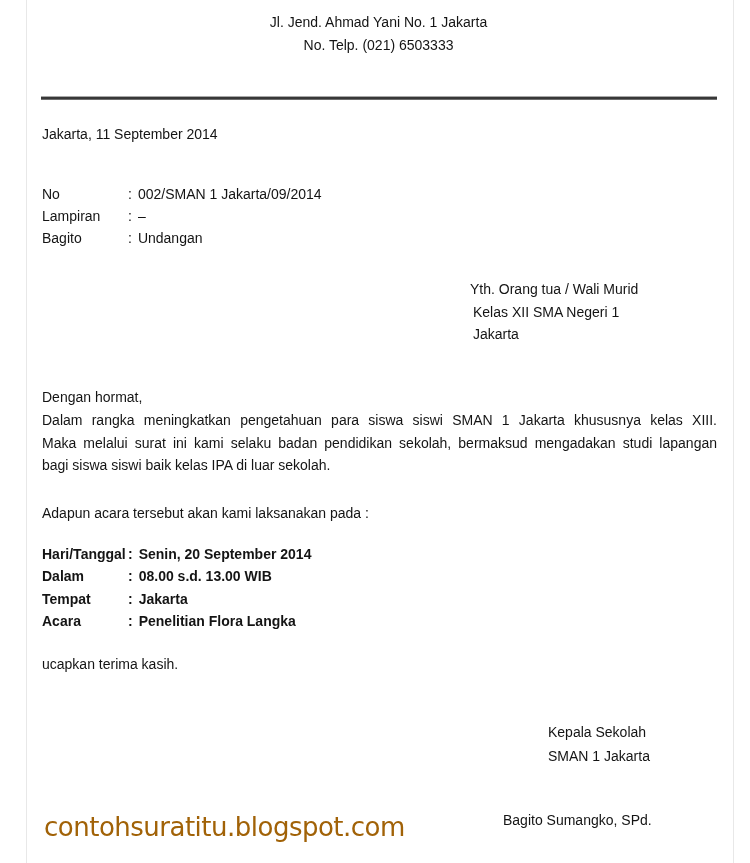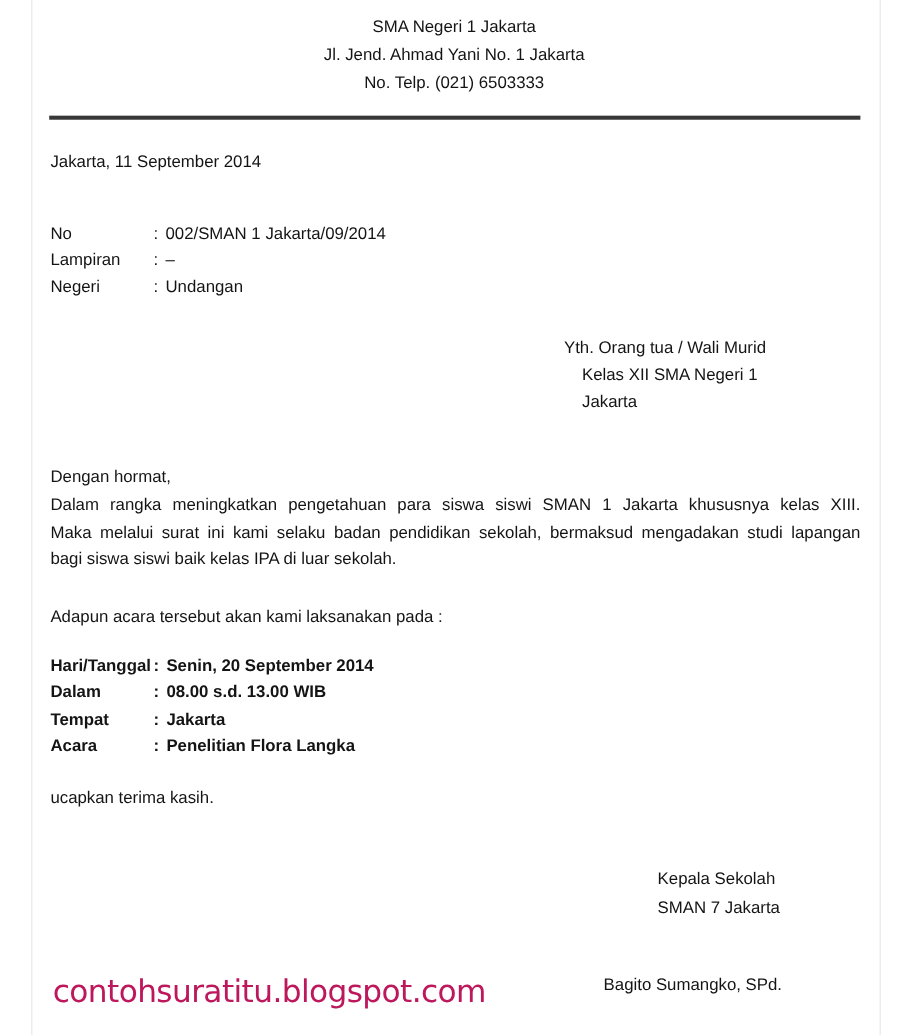--- a/index.html
+++ b/index.html
@@ -34,71 +34,70 @@
     top: 96px; left: 41px; width: 676px; height: 4px;
     background: linear-gradient(180deg, #a9a9a9 0 1px, #383838 1px 3px, #6e6e6e 3px 4px);
   }
   .dateline { position: absolute; top: 123px; left: 42px; line-height: 22px; }
 
   .meta-block { position: absolute; top: 183px; left: 42px; line-height: 22px; }
   .meta-row .lbl, .sched-row .lbl { display: inline-block; width: 86px; }
   .meta-row .colon, .sched-row .colon { display: inline-block; margin-right: 6px; }
 
   .recipient { position: absolute; top: 278px; left: 470px; line-height: 22.5px; }
-  .recipient .indent { padding-left: 3px; margin-left: 12px; }
+  .recipient .indent { padding-left: 3px; }
 
   .salutation { position: absolute; top: 386px; left: 42px; line-height: 22px; }
 
   .para1 { position: absolute; top: 409px; left: 42px; width: 675px; line-height: 22.5px; }
   .closing { position: absolute; top: 653px; left: 42px; width: 675px; line-height: 22.5px; }
   .just { text-align: justify; text-align-last: justify; }
 
   .intro-schedule { position: absolute; top: 502px; left: 42px; line-height: 22px; }
   .schedule { position: absolute; top: 543px; left: 42px; line-height: 22.4px; font-weight: bold; }
 
   .sig-title { position: absolute; top: 720px; left: 507px; line-height: 24px; margin-left: 41px; }
   .sig-name  { position: absolute; top: 809px; left: 490px; line-height: 22px; margin-left: 13px; }
 
   .watermark {
     position: absolute;
     top: 810px; left: 44px;
     font-family: "DejaVu Sans", sans-serif;
     font-size: 26px;
     letter-spacing: -0.5px;
-    color: #be185d;
+    color: #a16207;
     line-height: 34px;
   }
 </style>
 </head>
 <body>
 
 <div class="canvas">
 
   <div class="page-edge left"></div>
   <div class="page-edge right"></div>
 
   <div class="letterhead">
-    <div>SMA Negeri 1 Jakarta</div>
     <div>Jl. Jend. Ahmad Yani No. 1 Jakarta</div>
     <div>No. Telp. (021) 6503333</div>
   </div>
 
   <div class="divider"></div>
 
   <div class="dateline">Jakarta, 11 September 2014</div>
 
   <div class="meta-block">
     <div class="meta-row">
       <span class="lbl">No</span><span class="colon">:</span><span>002/SMAN 1 Jakarta/09/2014</span>
     </div>
     <div class="meta-row">
       <span class="lbl">Lampiran</span><span class="colon">:</span><span>–</span>
     </div>
     <div class="meta-row">
-      <span class="lbl">Negeri</span><span class="colon">:</span><span>Undangan</span>
+      <span class="lbl">Bagito</span><span class="colon">:</span><span>Undangan</span>
     </div>
   </div>
 
   <div class="recipient">
     <div>Yth. Orang tua / Wali Murid</div>
     <div class="indent">Kelas XII SMA Negeri 1</div>
     <div class="indent">Jakarta</div>
   </div>
 
   <div class="salutation">Dengan hormat,</div>
@@ -125,20 +124,20 @@
       <span class="lbl">Acara</span><span class="colon">:</span><span>Penelitian Flora Langka</span>
     </div>
   </div>
 
   <div class="closing">
     <div>ucapkan terima kasih.</div>
   </div>
 
   <div class="sig-title">
     <div>Kepala Sekolah</div>
-    <div>SMAN 7 Jakarta</div>
+    <div>SMAN 1 Jakarta</div>
   </div>
 
   <div class="sig-name">Bagito Sumangko, SPd.</div>
 
   <div class="watermark">contohsuratitu.blogspot.com</div>
 
 </div>
 
 </body></html>

